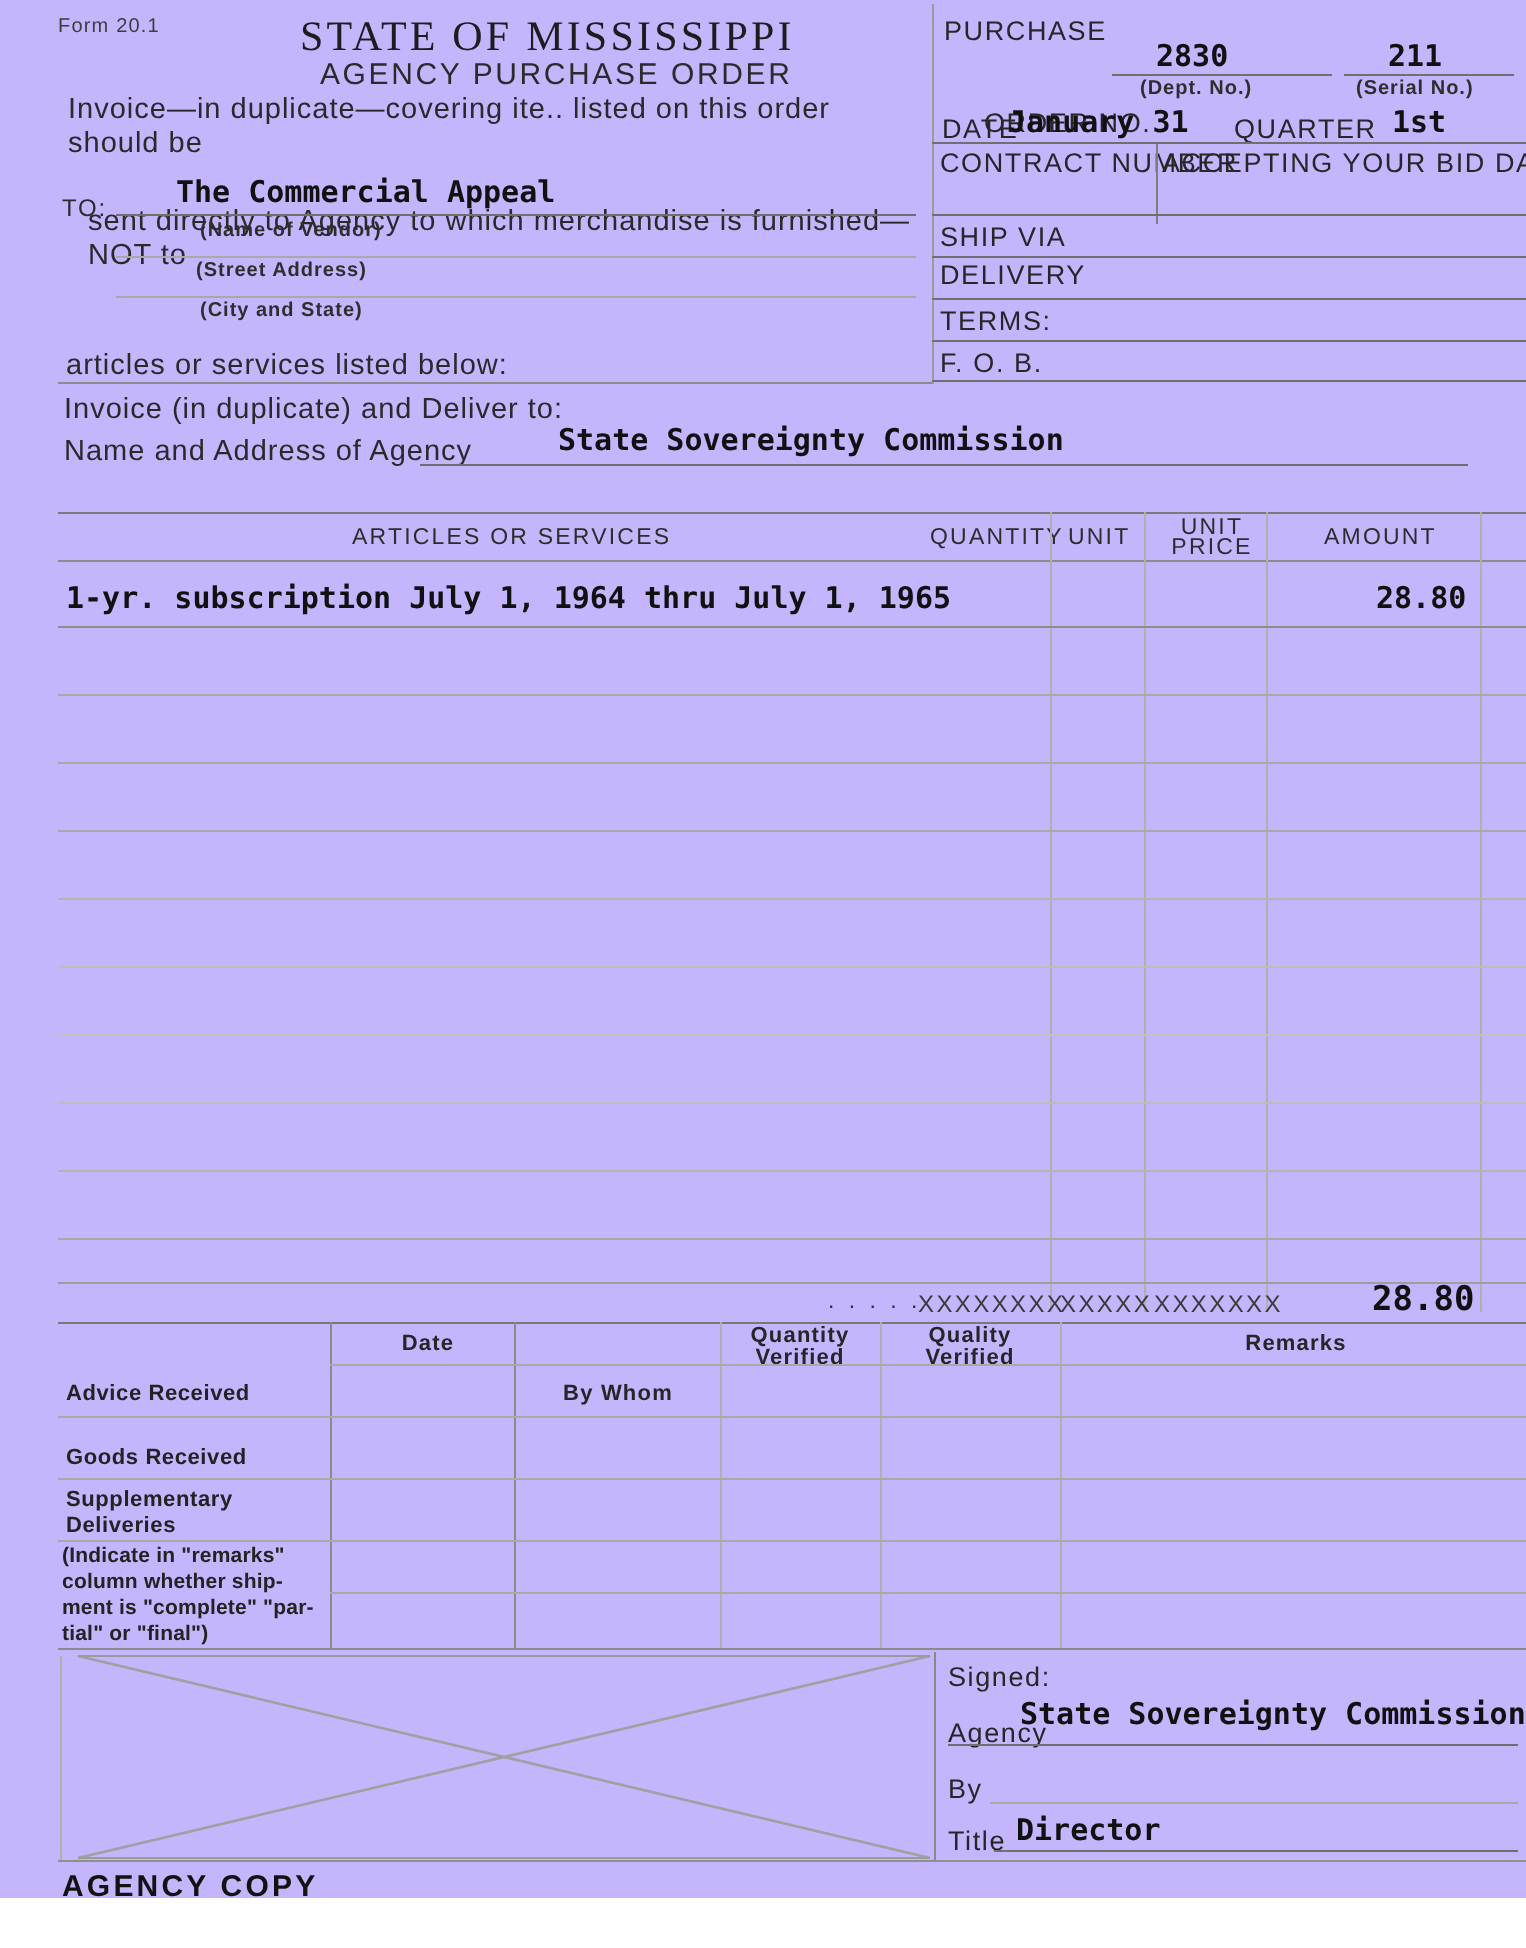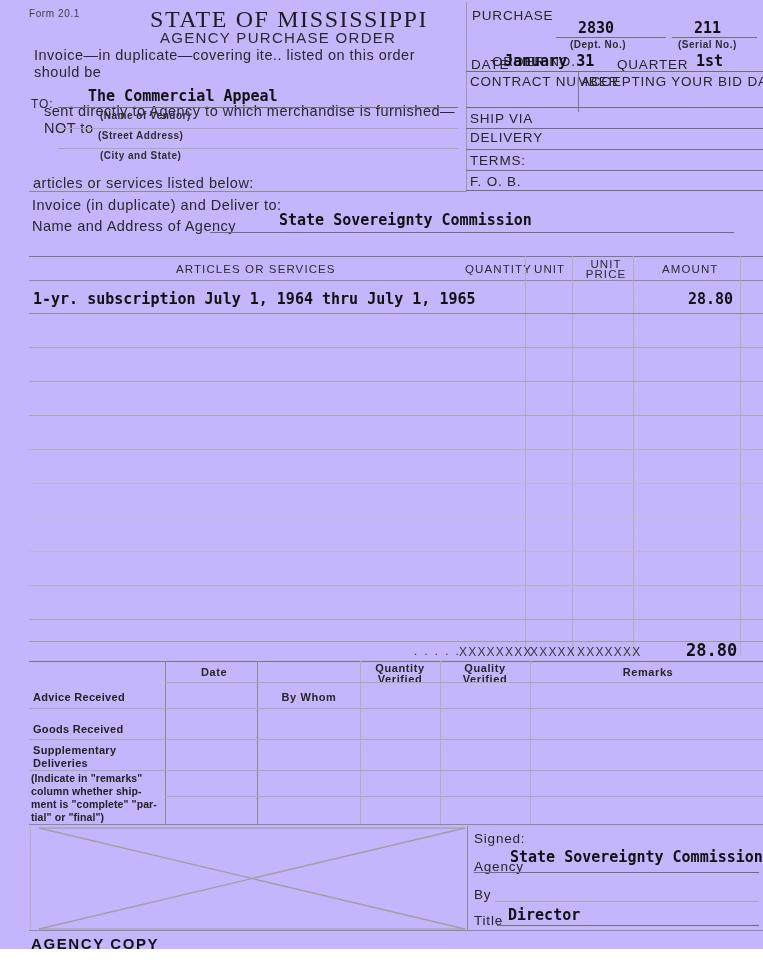--- a/index.html
+++ b/index.html
@@ -33,21 +33,21 @@
   
   .printed {
     position: absolute;
     font-family: "Liberation Sans", sans-serif;
     color: #262626;
     letter-spacing: 0.4px;
     white-space: nowrap;
   }
   .hdr-main {
     font-family: "Liberation Serif", serif;
-    font-size: 24px;
+    font-size: 21px;
     letter-spacing: 1.6px;
     color: #1d1d1d;
   }
   .hdr-sub {
     font-size: 15px;
     letter-spacing: 1.3px;
     color: #2b2b2b;
   }
   .form-no {
     font-size: 10px;

